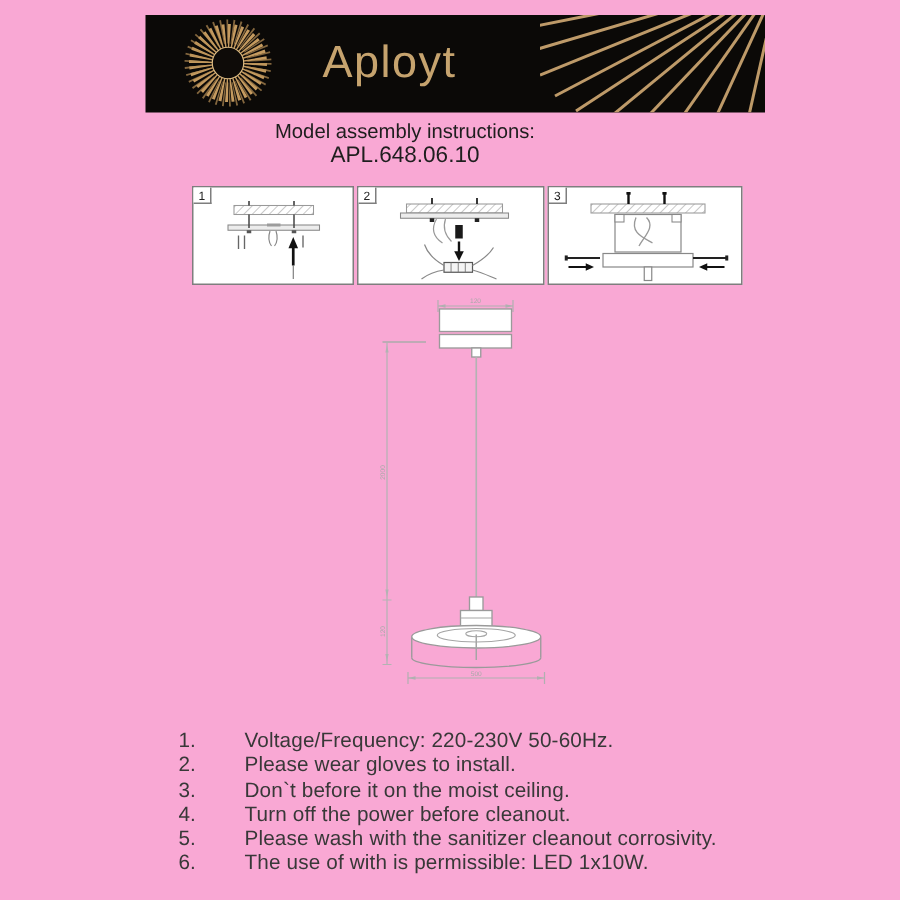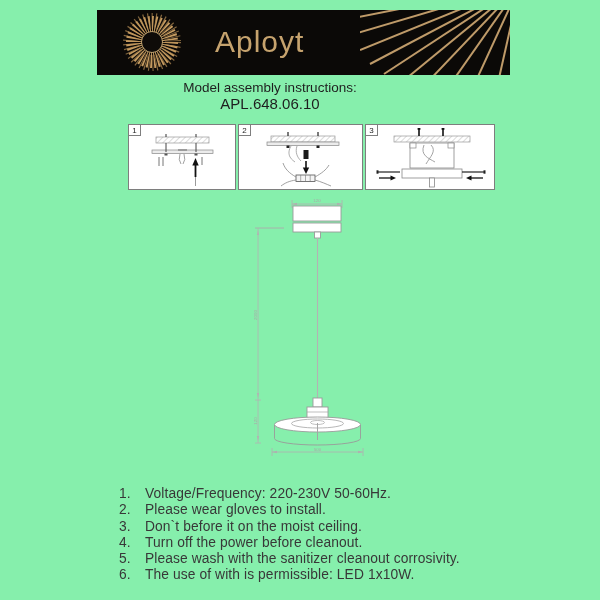--- a/index.html
+++ b/index.html
@@ -1,18 +1,18 @@
 <!DOCTYPE html>
 <html><head>
 <meta charset="utf-8">
 <style>
   * { margin:0; padding:0; box-sizing:border-box; }
   html,body { background:#fff; }
   .page {
-    position:relative; width:600px; height:600px; background:#86efac;
+    position:relative; width:600px; height:600px; background:#f9a8d4;
     font-family:"Liberation Sans", sans-serif; overflow:hidden;
   }
   
   .banner {
     position:absolute; left:97px; top:10px; width:413px; height:65px;
     background:#0b0907; overflow:hidden;
   }
   .logo-burst { position:absolute; left:18px; top:-2px; }
   .wordmark {
     position:absolute; left:118px; top:14px;
@@ -37,21 +37,21 @@
     background:#fff; z-index:2;
   }
   .step-box svg { position:absolute; left:0; top:0; }
   
   .drawing { position:absolute; left:0; top:195px; }
   .dimtext { font-size:4.4px; fill:#a9a9a9; font-family:"Liberation Sans",sans-serif; }
   
   .instructions { position:absolute; left:119px; top:486px; width:420px; color:#383838; }
   .inst-row { display:flex; font-size:13.8px; line-height:16.3px; }
   .inst-num { width:26px; flex:0 0 26px; }
-  .inst-text { flex:1; letter-spacing:0.1px; }
+  .inst-text { flex:1; letter-spacing:0.1px;margin-left:18px; }
 </style>
 </head>
 <body>
 
 <div class="page">
 
   <div class="banner">
     <svg class="logo-burst" width="74" height="70" viewBox="0 0 74 70">
       <circle cx="37" cy="34" r="15" fill="none" stroke="#c49a5f" stroke-width="22" stroke-dasharray="1.2 1.4"></circle>
       <circle cx="37" cy="34" r="21" fill="none" stroke="#b78f55" stroke-width="16" stroke-dasharray="0.9 2.6" opacity="0.7"></circle>

